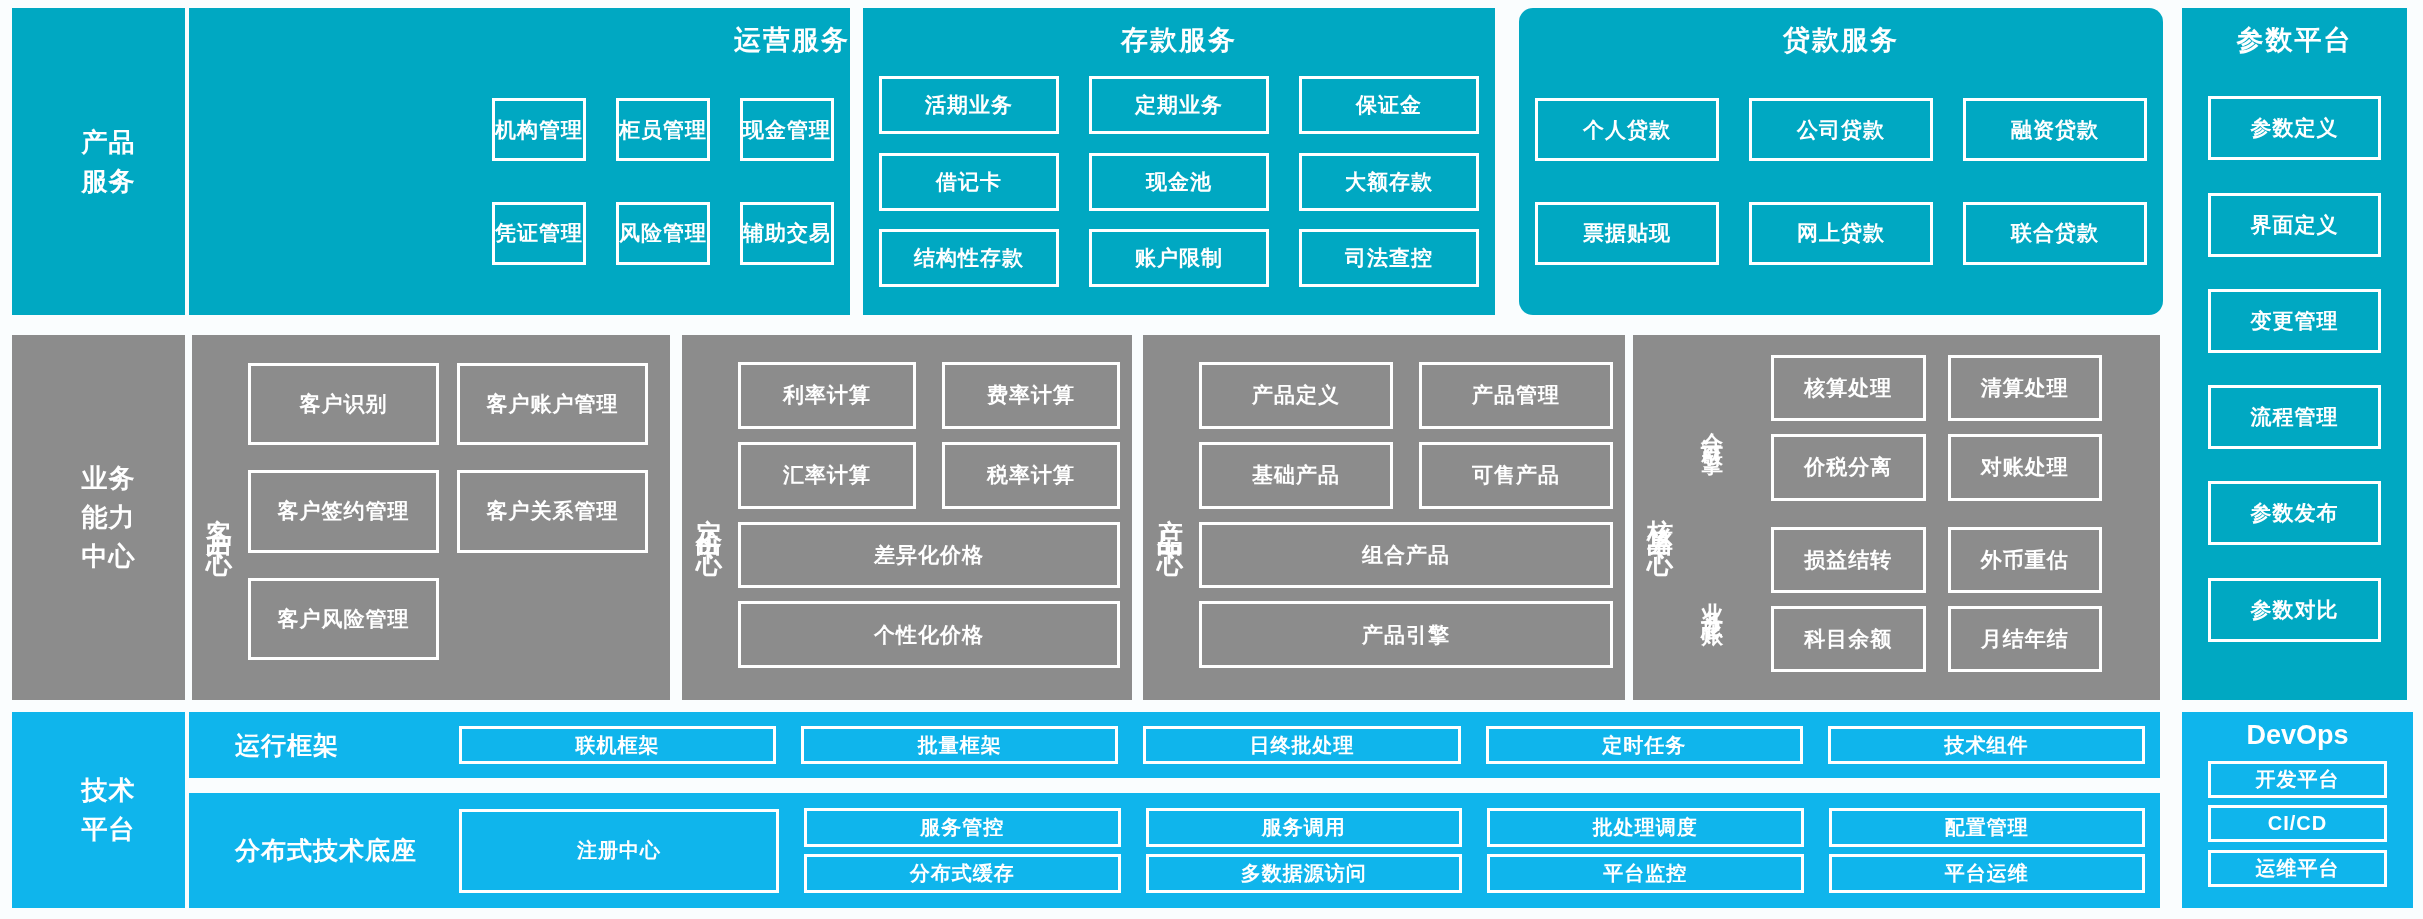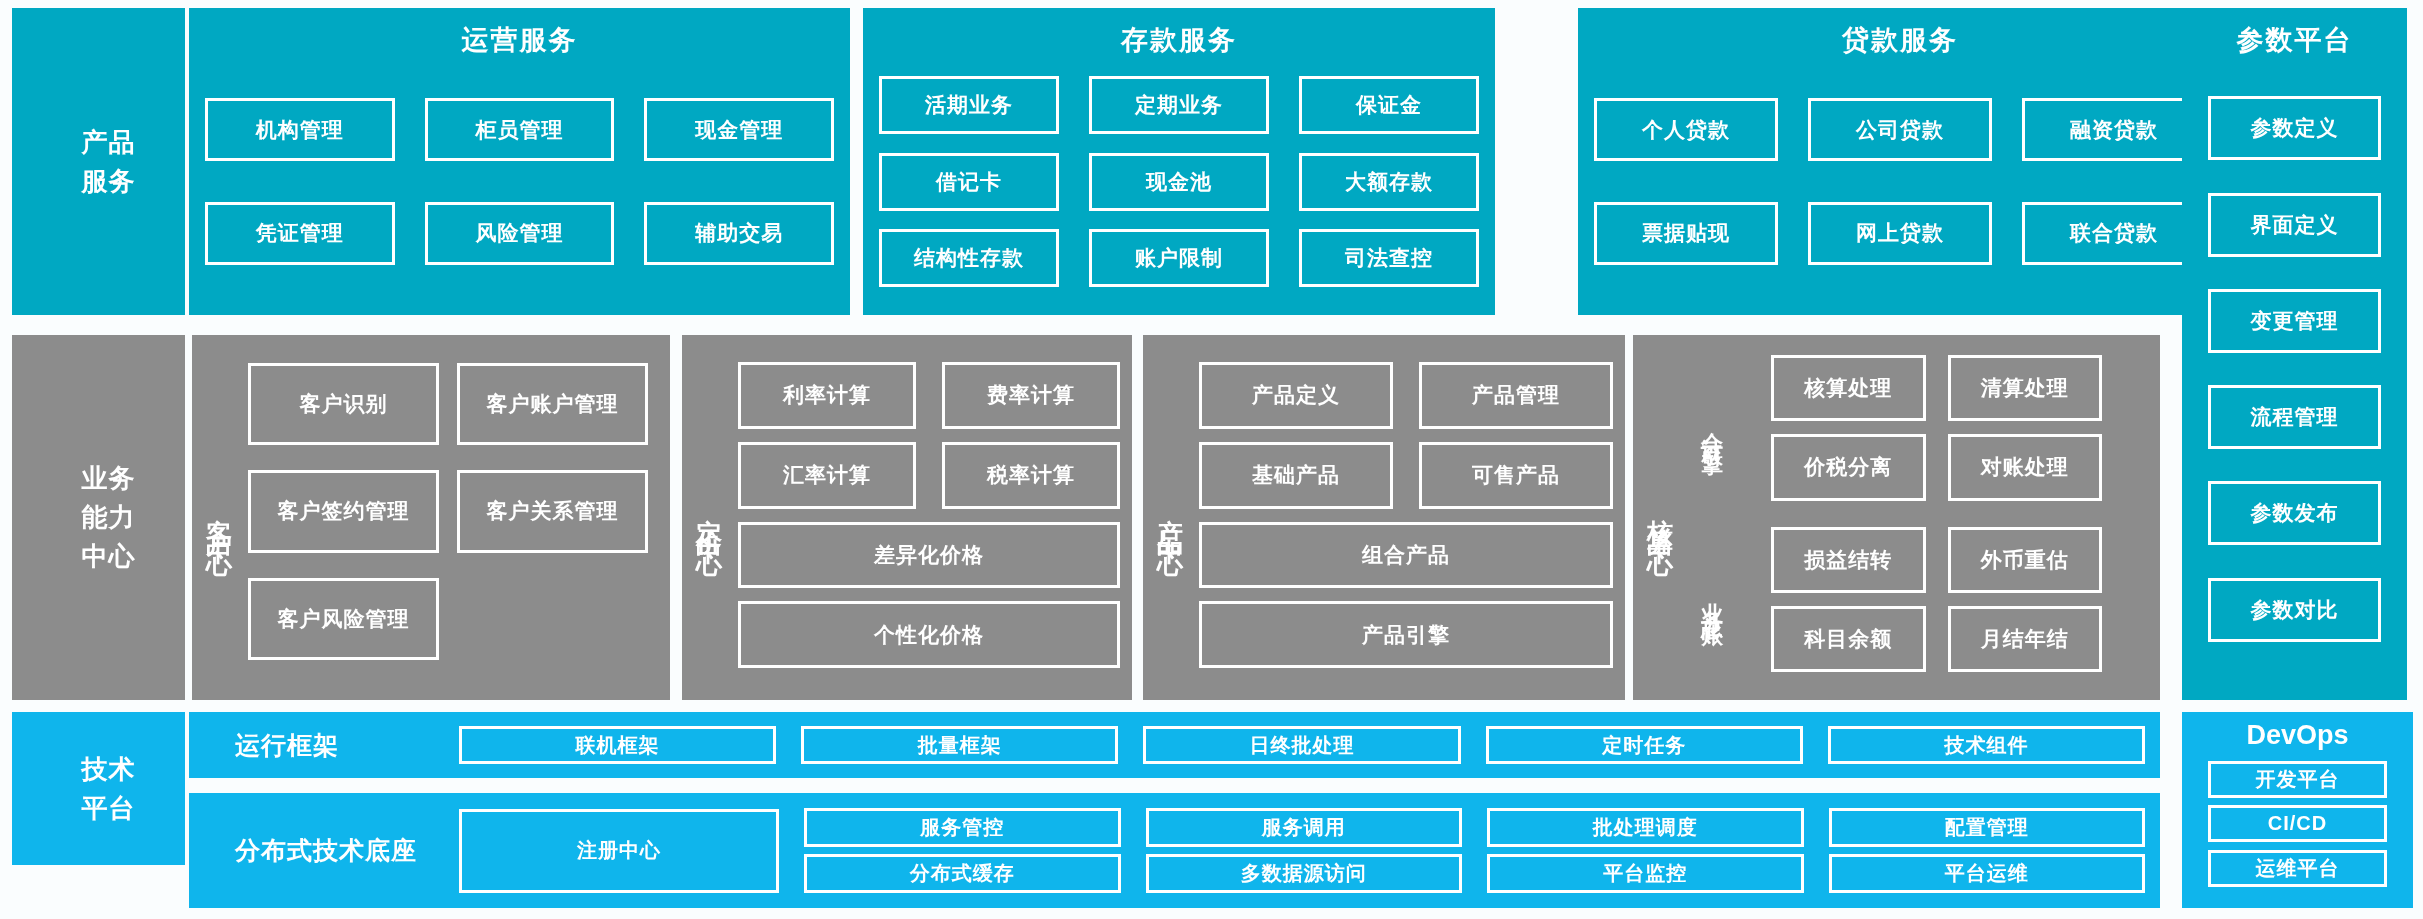--- a/index.html
+++ b/index.html
@@ -14,36 +14,36 @@
     font-family:"Liberation Sans","DejaVu Sans",sans-serif;color:#fff;overflow:hidden;
   }
   
   .rail{
     position:absolute;left:12px;width:153px;
     display:flex;align-items:center;justify-content:center;text-align:center;
     font-size:26px;font-weight:bold;line-height:1.5;white-space:pre-line;letter-spacing:1px;padding-left:20px;
   }
   .rail-product{top:8px;height:307px;background:var(--teal);}
   .rail-business{top:335px;height:365px;background:var(--gray);}
-  .rail-tech{top:712px;height:153px;background:var(--blue);}
+  .rail-tech{top:712px;height:196px;background:var(--blue);}
   
   .wbox{
     box-sizing:border-box;border:3px solid #fff;background:transparent;
     display:flex;align-items:center;justify-content:center;
     font-size:21px;font-weight:bold;letter-spacing:1px;text-align:center;
   }
   .panel-title{
     text-align:center;font-size:27px;font-weight:bold;letter-spacing:2px;
     margin-top:14px;flex:0 0 auto;
   }
   
   .top-sec{position:absolute;top:8px;height:307px;background:var(--teal);display:flex;flex-direction:column;}
-  .sec-operations{left:189px;width:661px;}
+  .sec-operations{left:189px;width:661px;align-items:flex-end;}
   .sec-deposit{left:863px;width:632px;}
-  .sec-loan{left:1578px;width:644px;}
+  .sec-loan{left:1519px;width:644px;border-radius:14px;}
   .top-sec .rows{flex:1;display:flex;flex-direction:column;justify-content:space-evenly;padding:0 16px 10px;}
   .boxrow{display:flex;gap:30px;}
   .boxrow .wbox{flex:1;height:63px;}
   .sec-deposit .boxrow .wbox{height:58px;}
   
   .param{position:absolute;left:2182px;top:8px;width:225px;height:692px;background:var(--teal);display:flex;flex-direction:column;}
   .param .items{flex:1;display:flex;flex-direction:column;justify-content:space-evenly;padding:6px 26px 26px;}
   .param .wbox{height:64px;}
   
   .center{position:absolute;top:335px;height:365px;background:var(--gray);display:flex;}

